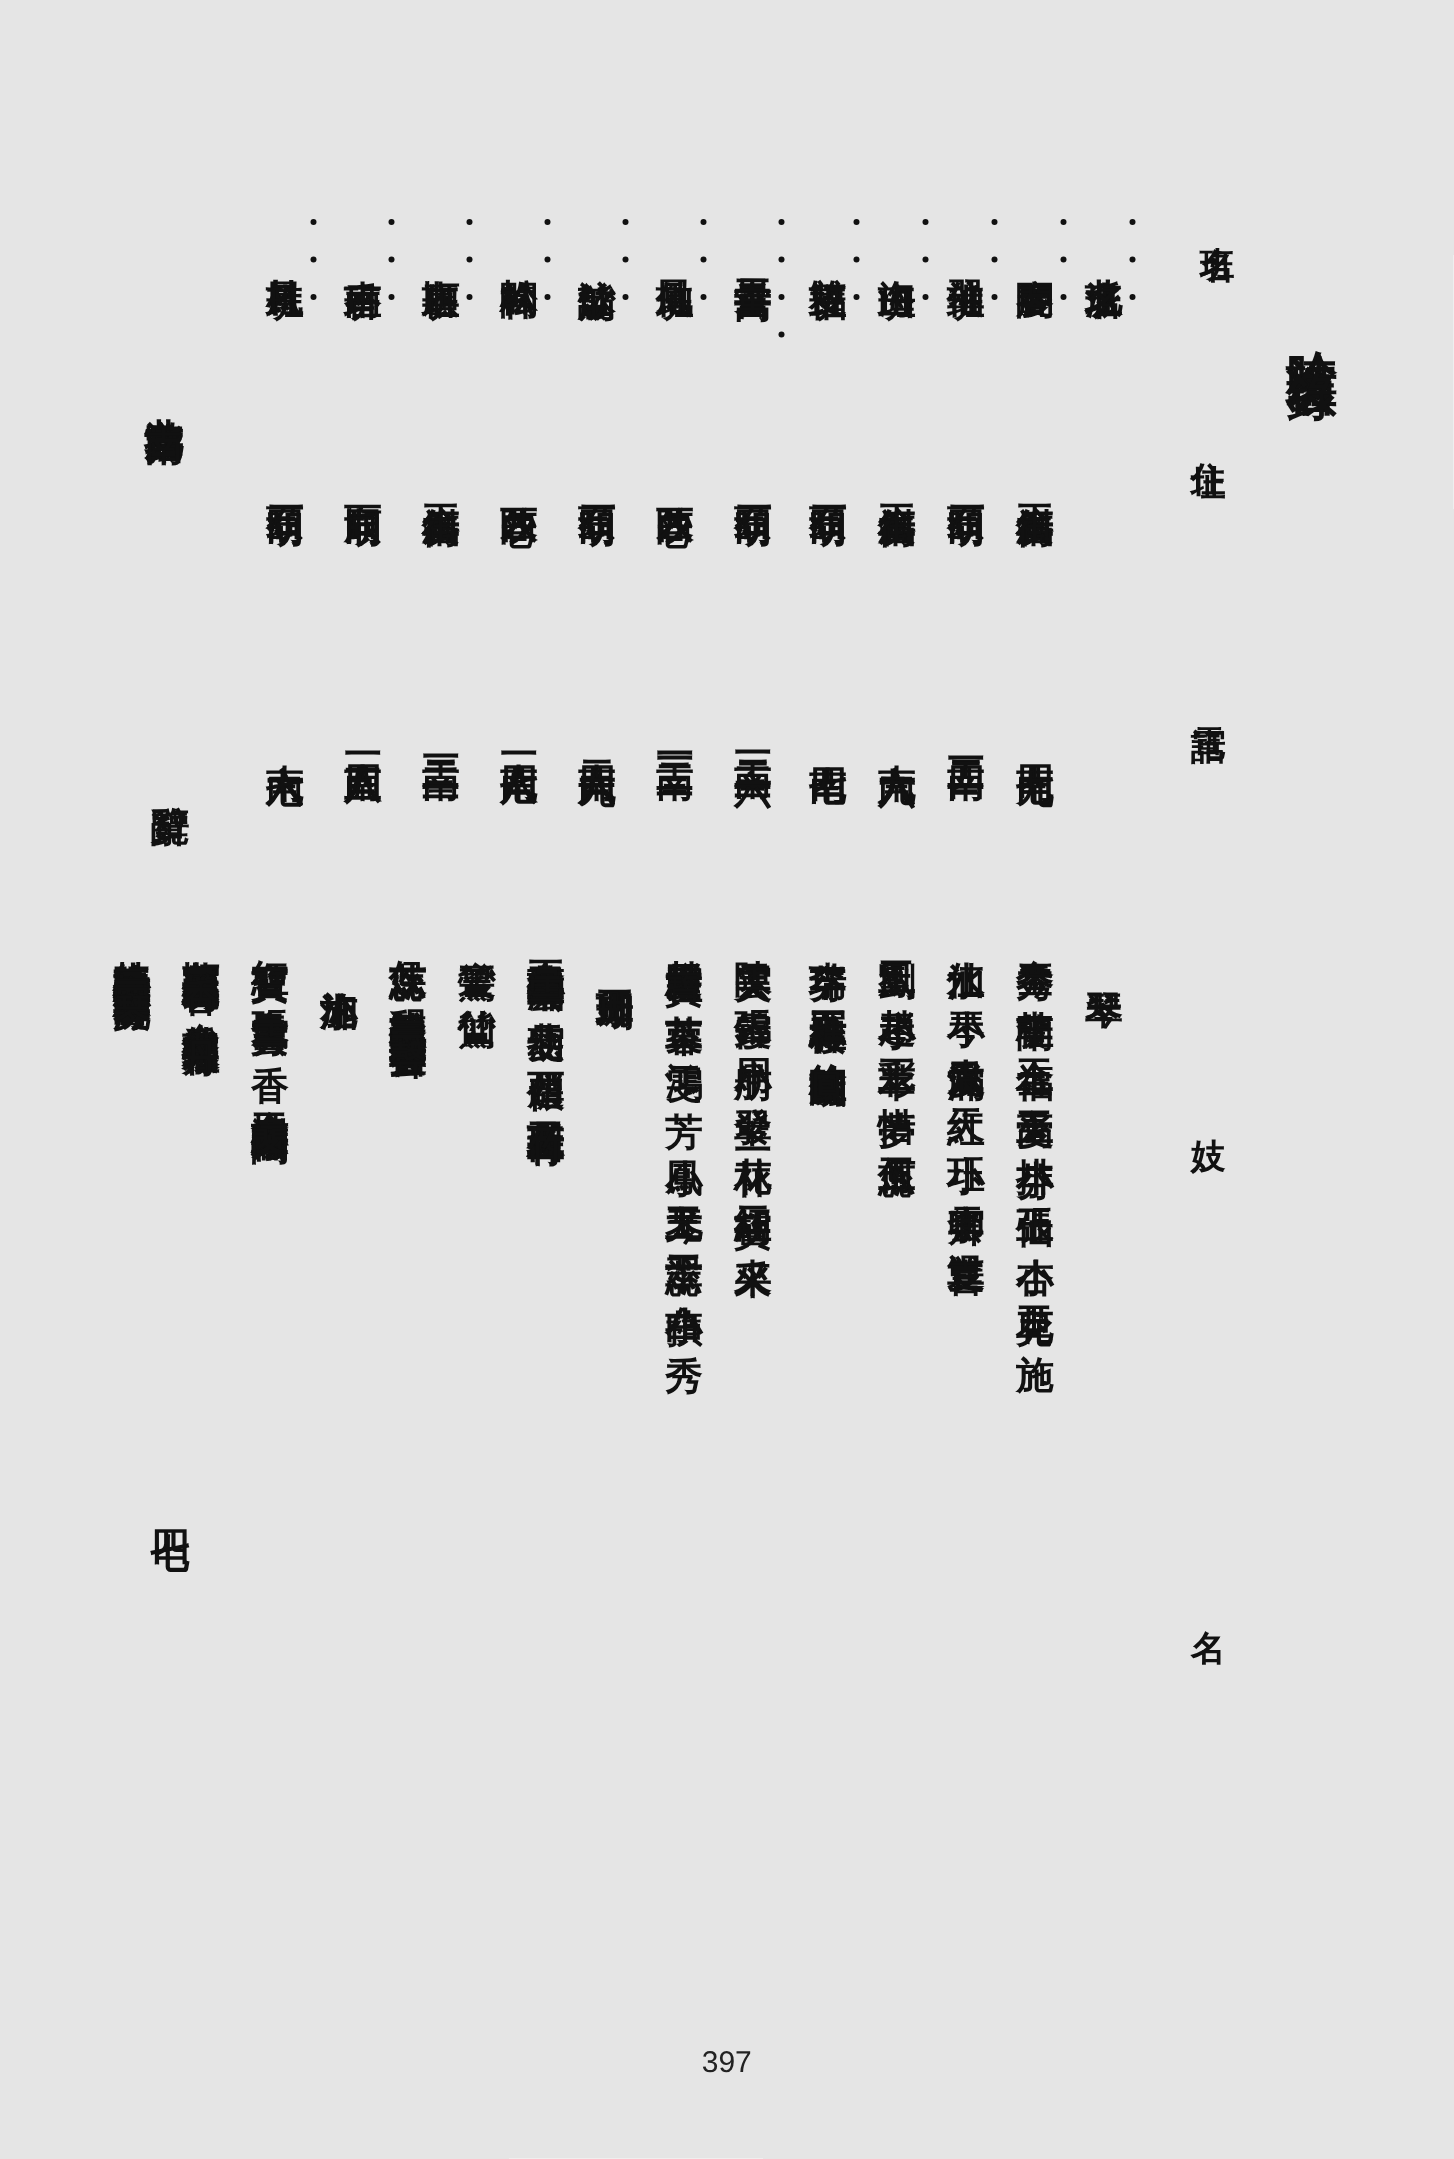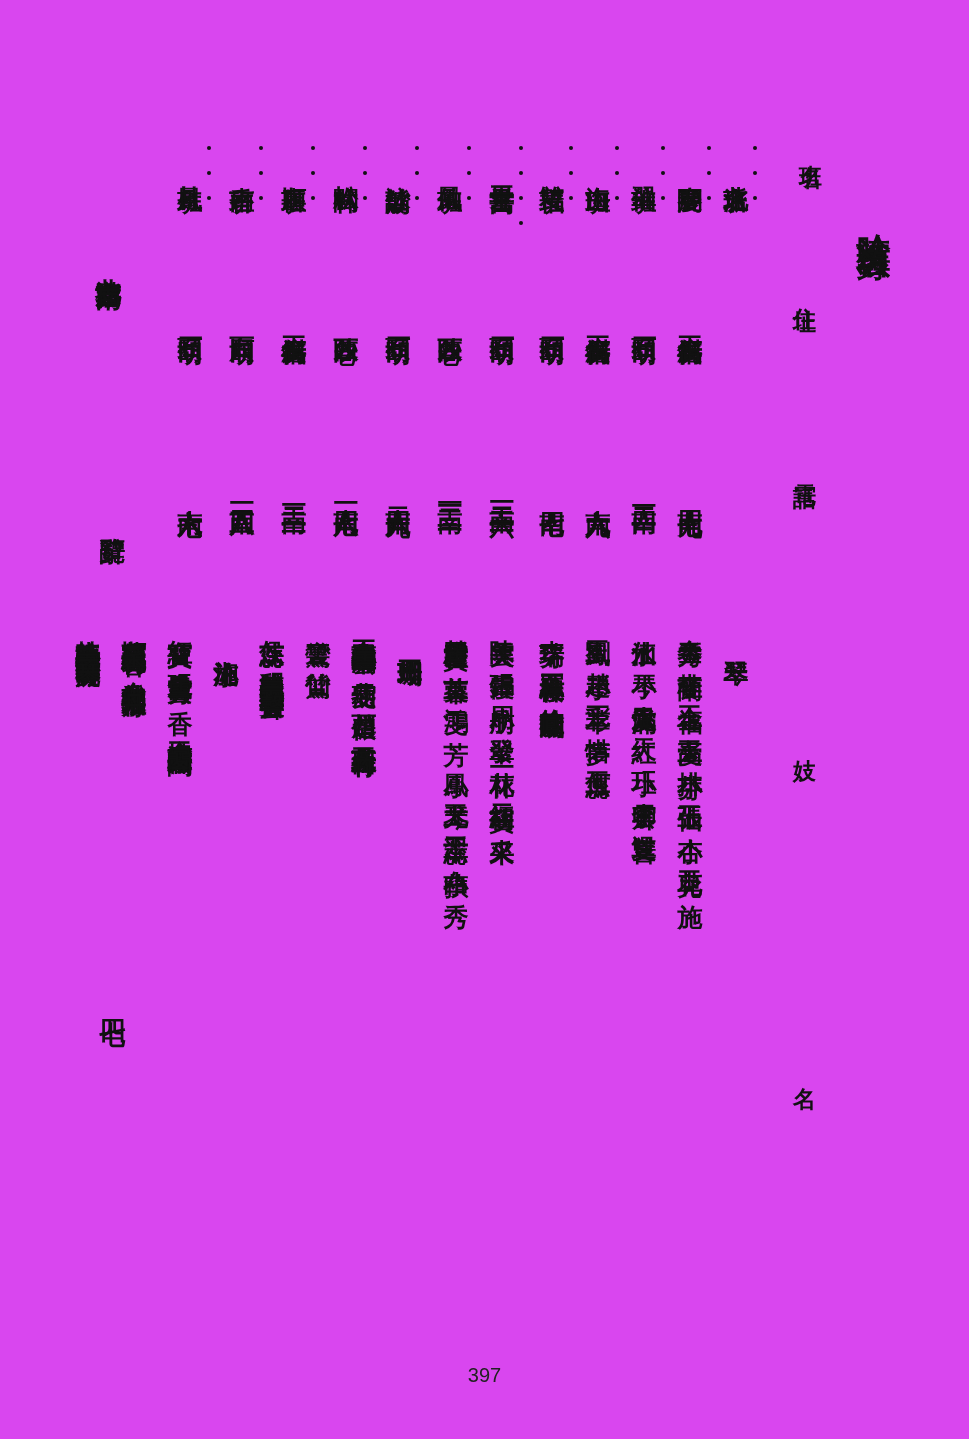--- a/index.html
+++ b/index.html
@@ -13,21 +13,21 @@
     position: relative;
     font-family: "DejaVu Serif", "Liberation Serif", serif;
     color: #111;
     overflow: hidden;
   }
 
   
   #page {
     position: absolute;
     inset: 0;
-    background: #d946ef;
+    background: #e5e5e5;
   }
 
   
   .vtext {
     writing-mode: vertical-rl;
     text-orientation: upright;
     letter-spacing: 0.04em;
     white-space: nowrap;
     line-height: 1.0;
   }

